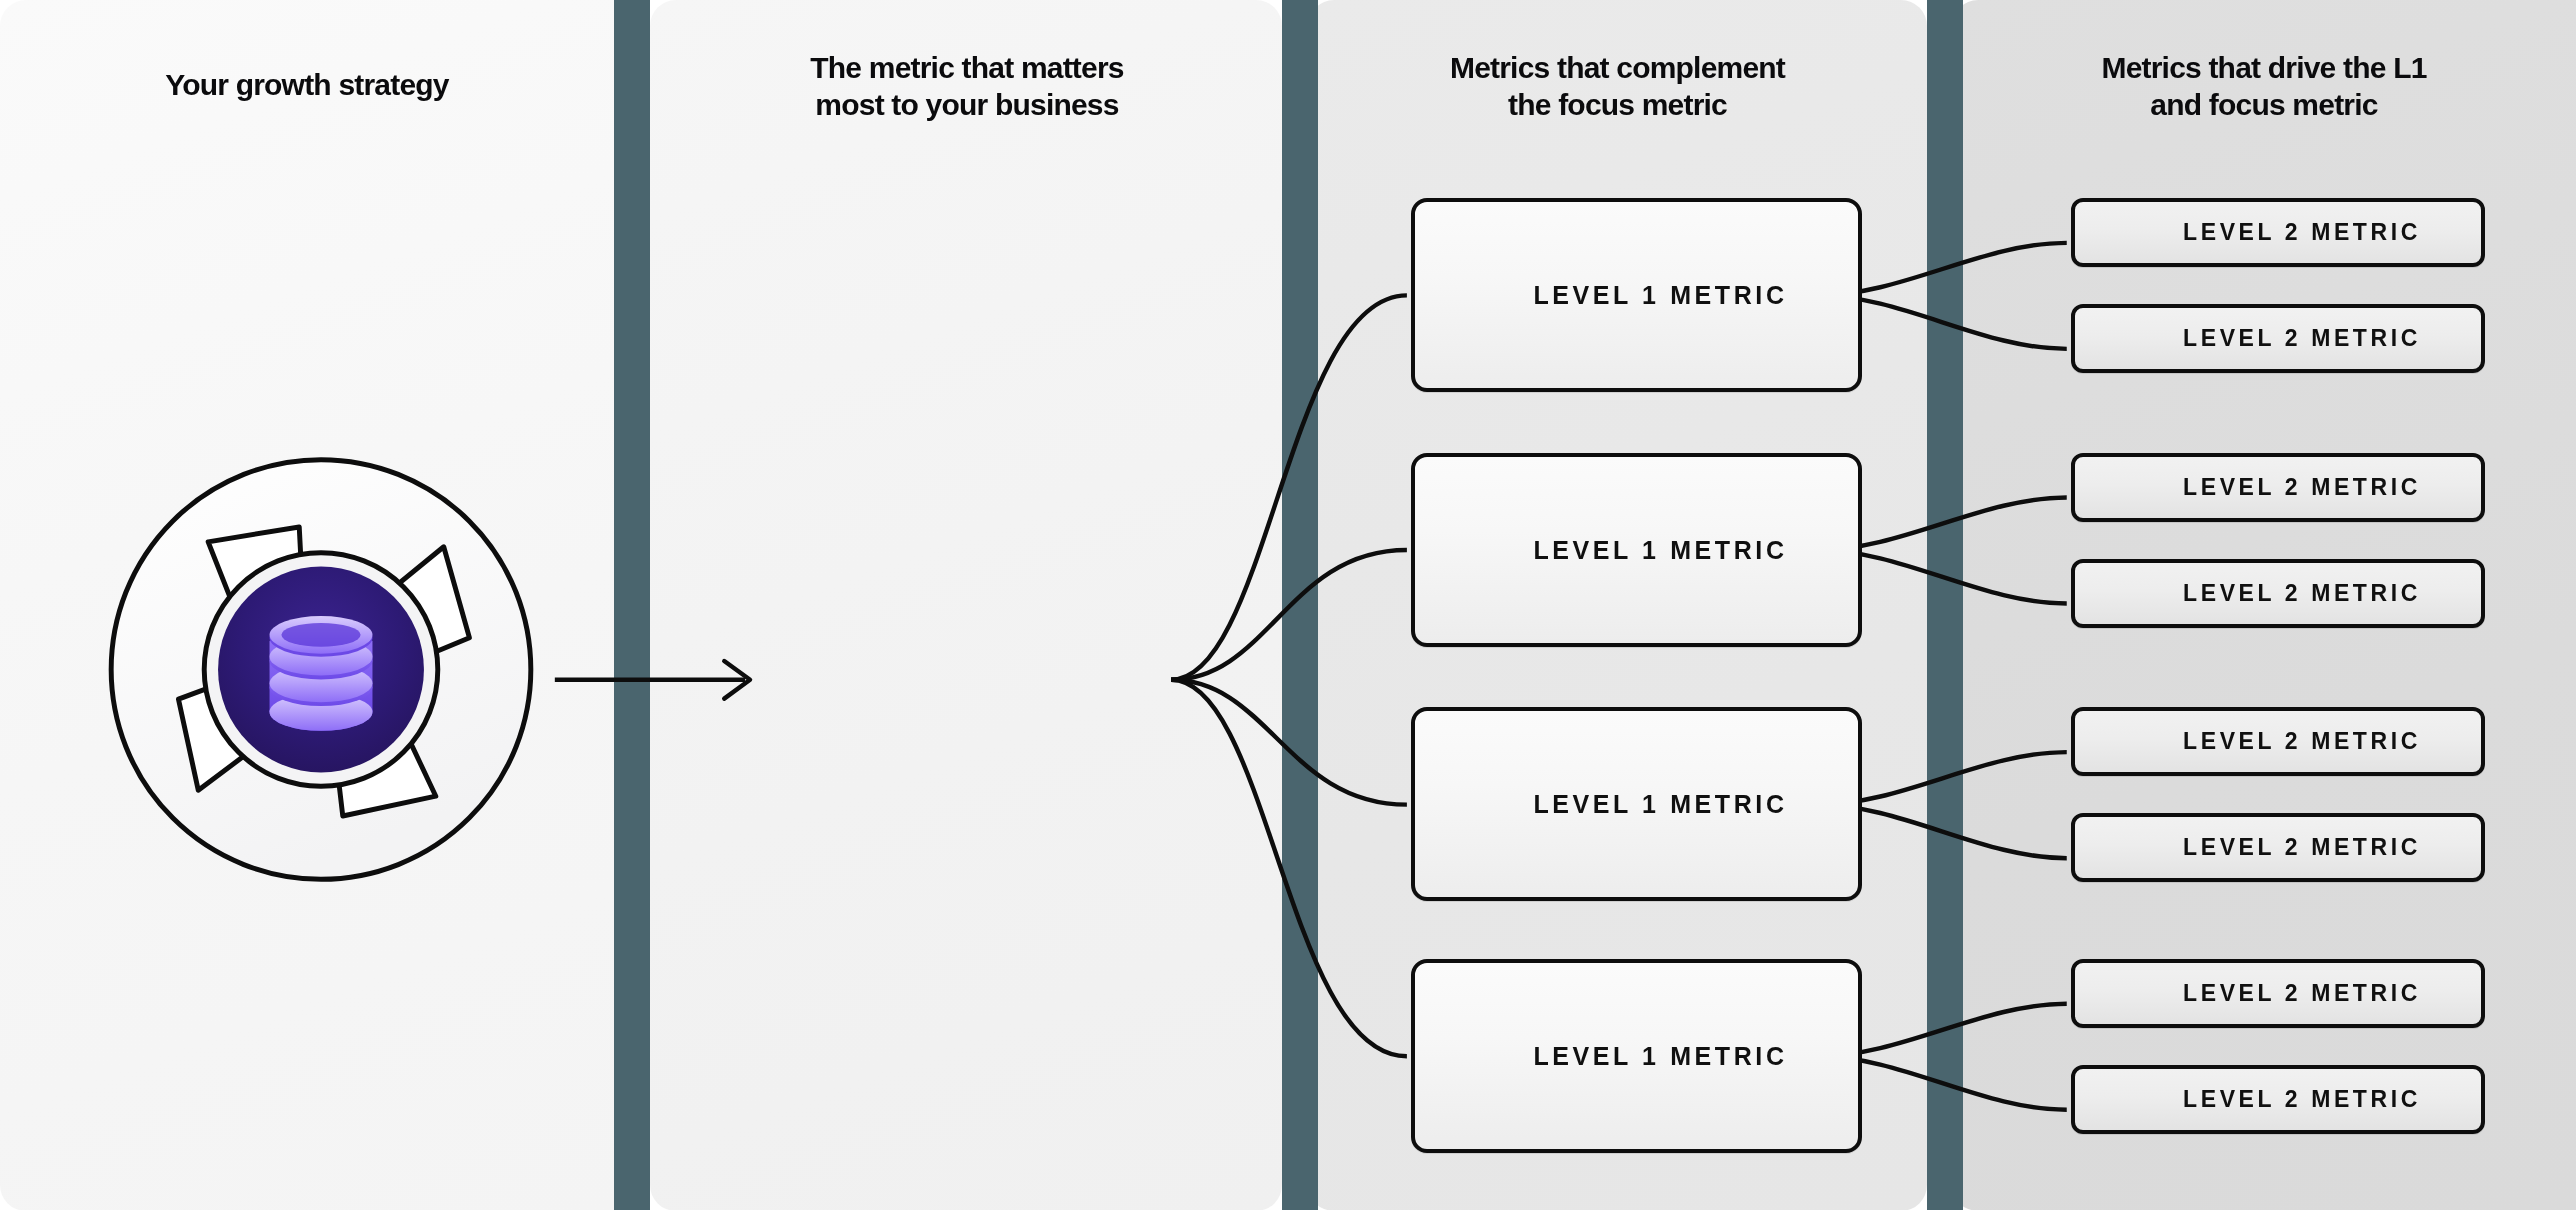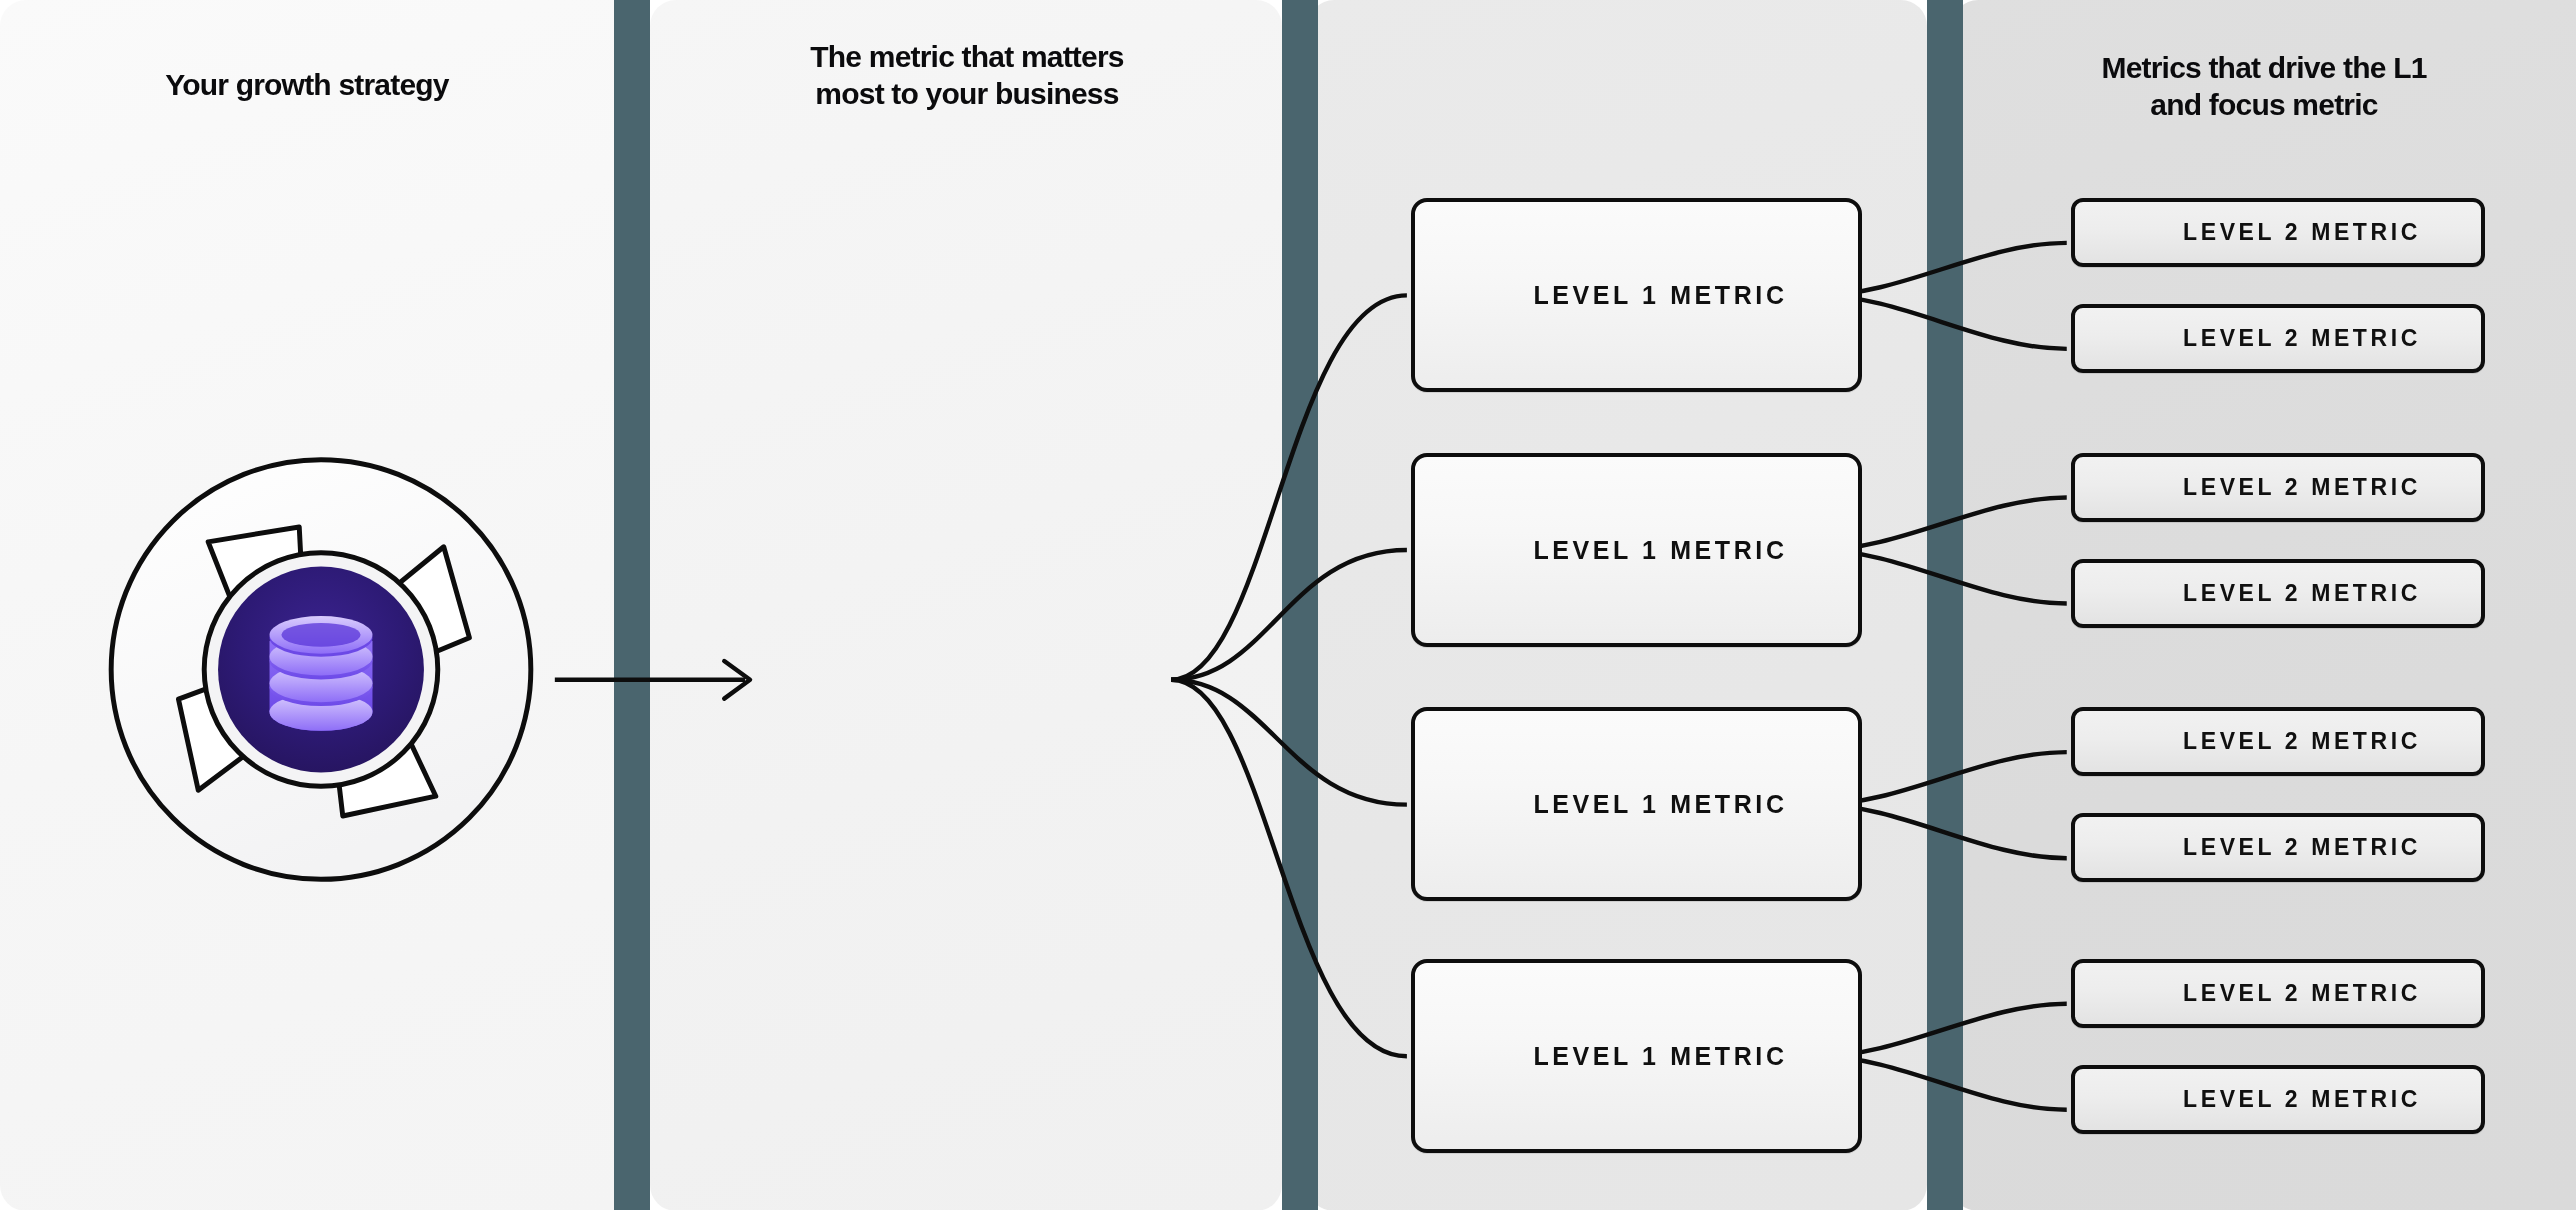--- a/index.html
+++ b/index.html
@@ -71,21 +71,21 @@
     width: 100%;
     text-align: center;
     color: #0b0b0d;
     font-weight: 700;
     font-size: 30px;
     line-height: 1.22;
     letter-spacing: -0.8px;
     padding: 0 26px;
   }
   #panel-1 .col-head { top: 67px; }
-  #panel-2 .col-head { top: 39px; padding-left: 28px; }
+  #panel-2 .col-head { top: 50px; padding-left: 28px; }
   #panel-3 .col-head { top: 50px; }
   #panel-4 .col-head { top: 50px; }
 
   
   .metric-box {
     position: absolute;
     border: 4px solid #0d0d0d;
     border-radius: 16px;
     display: flex;
     align-items: center;
@@ -217,20 +217,22 @@
   </div>
 
   <div class="panel" id="panel-2">
     <div class="panel-bg"></div>
     <div class="col-head" style="white-space: pre-line;">The metric that matters
 most to your business</div>
   </div>
 
   <div class="panel" id="panel-3">
     <div class="panel-bg"></div>
+    <div class="col-head" style="white-space: pre-line;">Metrics that complement
+the focus metric</div>
   </div>
 
   <div class="panel" id="panel-4">
     <div class="panel-bg"></div>
     <div class="col-head" style="white-space: pre-line;">Metrics that drive the L1
 and focus metric</div>
   </div>
 
   <div class="separator" id="sep-1"></div>
   <div class="separator" id="sep-2"></div>

